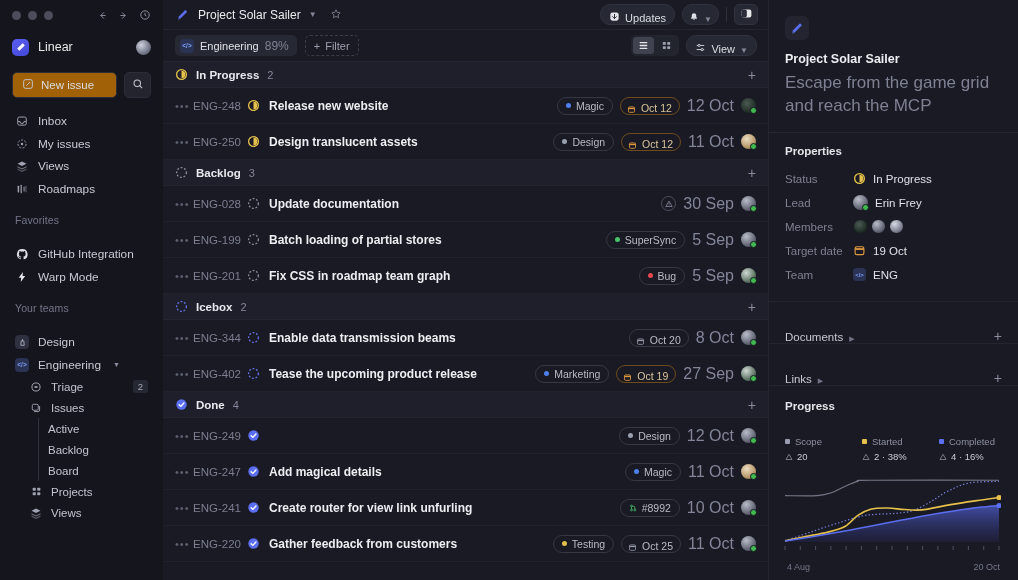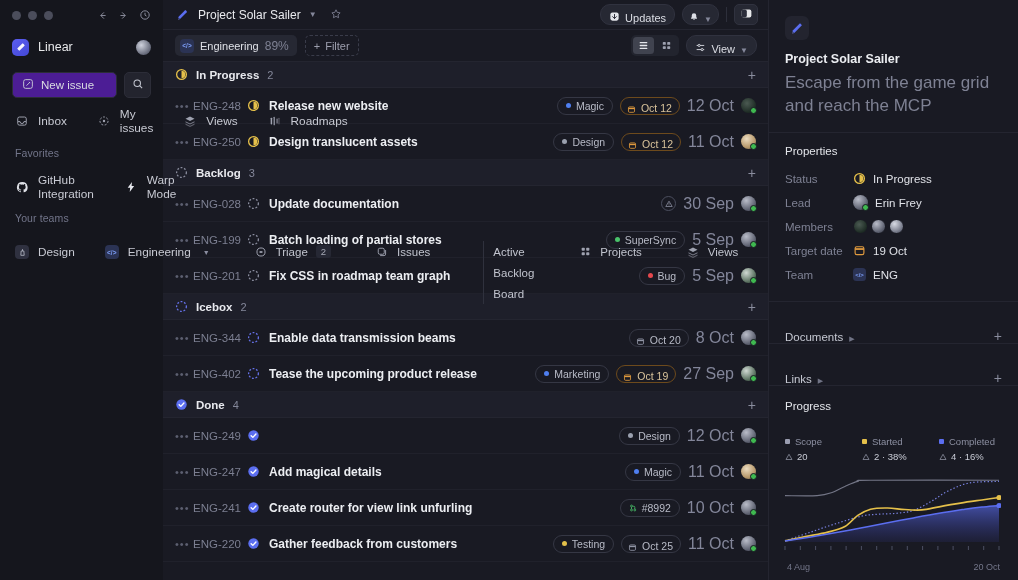--- a/index.html
+++ b/index.html
@@ -31,32 +31,32 @@
     display: flex; align-items: center; justify-content: center;
     flex: 0 0 17px;
   }
   .brand-name { font-size: 12.5px; color: #e7e8ea; font-weight: 400; }
   .brand-av { margin-left: auto; width: 15px; height: 15px; border-radius: 50%;
     background: radial-gradient(circle at 35% 35%, #cfd2dd, #6c7080 65%, #3a3d4c); }
 
   .new-issue-row { display: flex; gap: 7px; padding: 10px 12px 0 12px; }
   .new-issue {
     flex: 1; height: 26px; border-radius: 5px;
-    background: #4c1d95; border: 1px solid #2c2d38;
+    background: #a16207; border: 1px solid #2c2d38;
     display: flex; align-items: center; gap: 7px; padding: 0 9px;
     font-size: 11.5px; color: #d9dbe1; cursor: pointer;
   }
   .search-btn {
     width: 27px; height: 26px; border-radius: 5px;
     background: #23242e; border: 1px solid #2c2d38;
     display: flex; align-items: center; justify-content: center; cursor: pointer;
     color: #c2c5cf;
   }
 
-  .nav { margin-top: 12px; display: flex; flex-direction: row; }
+  .nav { margin-top: 12px; display: flex; flex-direction: column; }
   .nav-item {
     height: 22.5px; display: flex; align-items: center; gap: 9px;
     padding: 0 15px; font-size: 11.8px; color: #c8cad3; cursor: pointer;
   }
   .nav-icon { width: 14px; flex: 0 0 14px; display: flex; align-items: center; justify-content: center; color: #9fa2b0; }
 
   .sec-label { font-size: 10.5px; color: #72758a; padding: 0 15px; margin: 14px 0 5px; letter-spacing: .1px; }
 
   .team-badge {
     width: 14px; height: 14px; border-radius: 4px; flex: 0 0 14px;
@@ -184,21 +184,21 @@
   }
   .rp-head { padding: 16px 16px 14px; border-bottom: 1px solid #242530; }
   .rp-logo {
     width: 24px; height: 24px; border-radius: 6px; background: #23242f;
     display: flex; align-items: center; justify-content: center; margin-bottom: 12px;
   }
   .rp-title { font-size: 12.5px; font-weight: 700; color: #eceef2; margin-bottom: 6px; }
   .rp-desc { font-size: 17px; color: #7e8193; line-height: 1.35; }
 
   .rp-sec { padding: 12px 16px 14px; }
-  .rp-sec-title { font-size: 11.5px; font-weight: 400; color: #e3e5ea; margin-bottom: 10px; }
+  .rp-sec-title { font-size: 11.5px; font-weight: 700; color: #e3e5ea; margin-bottom: 10px; }
   .prop-row { display: flex; align-items: center; height: 24px; }
   .prop-label { width: 68px; flex: 0 0 68px; font-size: 11.5px; color: #7e8193; }
   .prop-val { display: flex; align-items: center; gap: 7px; font-size: 11.5px; color: #dfe1e7; }
   .members { display: flex; align-items: center; }
   .members .avatar { margin-left: -4px; border: 1.5px solid #191a23; }
   .members .avatar:first-child { margin-left: 0; }
   .members .avatar::after { display: none; }
   .eng-badge { width: 13px; height: 13px; border-radius: 3.5px; background: #2b3354;
     display: flex; align-items: center; justify-content: center; font-size: 6px; color: #7b9cf5; font-weight: 700; }
 

